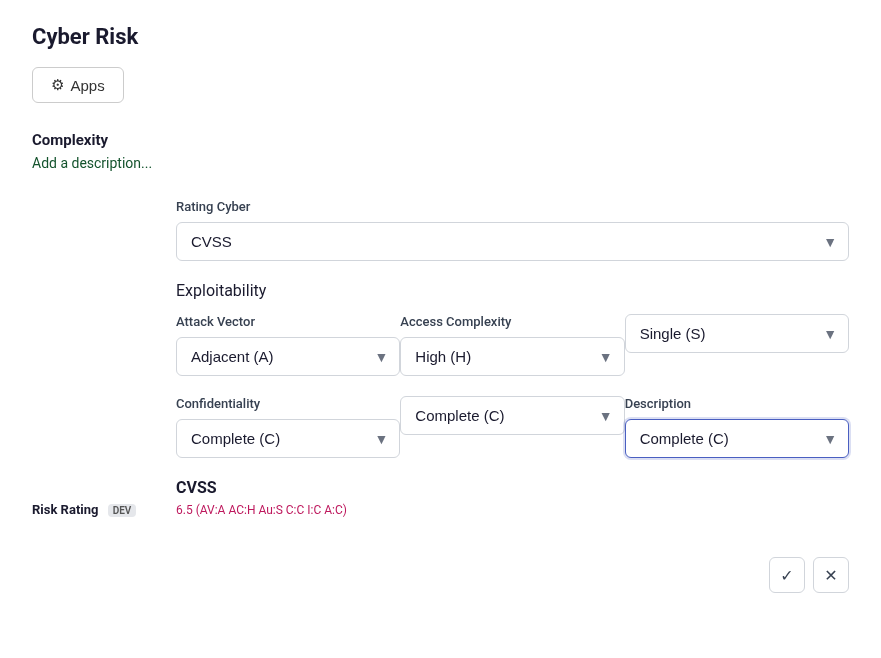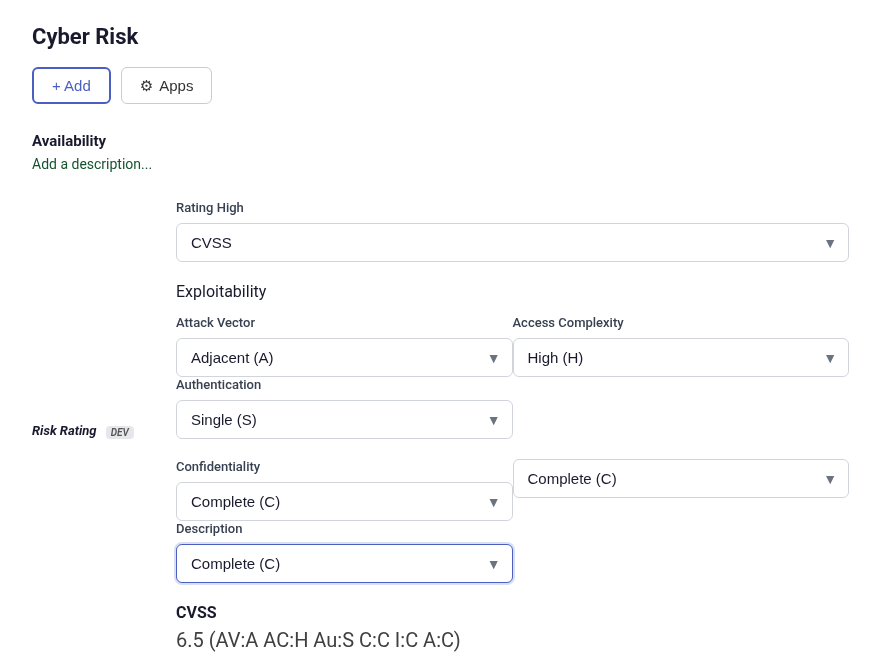--- a/index.html
+++ b/index.html
@@ -67,24 +67,23 @@
     }
 
     .risk-rating-section {
       display: flex;
       gap: 24px;
       margin-top: 8px;
     }
 
     .risk-rating-label-col {
       display: flex;
-      align-items: center;
+      align-items: flex-end;
       padding-top: 10px;
       min-width: 120px;
-      font-style: italic;
     }
 
     .risk-rating-label {
       font-size: 13px;
       font-weight: 700;
       color: #1a1a2e;
     }
 
     .dev-badge {
       display: inline-block;
@@ -152,38 +151,38 @@
     .sub-section-title {
       font-size: 16px;
       font-weight: 400;
       color: #1a1a2e;
       margin-bottom: 14px;
       margin-top: 4px;
     }
 
     .three-col {
       display: grid;
-      grid-template-columns: 1fr 1fr;
+      grid-template-columns: 1fr 1fr 1fr;
       gap: 0;
     }
 
     .cvss-section {
       margin-top: 8px;
     }
 
     .cvss-title {
       font-size: 16px;
       font-weight: 700;
       color: #1a1a2e;
       margin-bottom: 6px;
     }
 
     .cvss-value {
-      font-size: 20px;
-      color: #404040;
+      font-size: 12px;
+      color: #be185d;
     }
 
     .footer-actions {
       display: flex;
       justify-content: flex-end;
       gap: 8px;
       margin-top: 28px;
       padding-top: 12px;
     }
 
@@ -214,44 +213,43 @@
       color: #374151;
       font-size: 16px;
     }
   </style>
 </head>
 <body>
 
 <h1 class="page-title">Cyber Risk</h1>
 
 <div class="toolbar">
-  <button class="btn-add">+ Add</button>
   <button class="btn-apps">
     <span>⚙</span>
     <span>Apps</span>
   </button>
 </div>
 
 <div class="form-group">
-  <div class="section-label">Availability</div>
+  <div class="section-label">Complexity</div>
   <div class="description-placeholder">Add a description...</div>
 </div>
 
 <div class="risk-rating-section">
   <div class="risk-rating-label-col">
     <span class="risk-rating-label">
       <span>Risk Rating</span>
       <span class="dev-badge">DEV</span>
     </span>
   </div>
 
   <div class="form-col">
 
     <div class="form-group">
-      <label class="form-label">Rating High</label>
+      <label class="form-label">Rating Cyber</label>
       <div class="select-wrapper">
         <select class="select-field">
           <option>CVSS</option>
           <option>CVSS v3</option>
           <option>Custom</option>
         </select>
         <span class="chevron-icon">▼</span>
       </div>
     </div>
 
@@ -278,21 +276,20 @@
             <select class="select-field">
               <option>Low (L)</option>
               <option>Medium (M)</option>
               <option selected="">High (H)</option>
             </select>
             <span class="chevron-icon">▼</span>
           </div>
         </div>
 
         <div>
-          <label class="form-label">Authentication</label>
           <div class="select-wrapper">
             <select class="select-field">
               <option>None (N)</option>
               <option selected="">Single (S)</option>
               <option>Multiple (M)</option>
             </select>
             <span class="chevron-icon">▼</span>
           </div>
         </div>
       </div>

